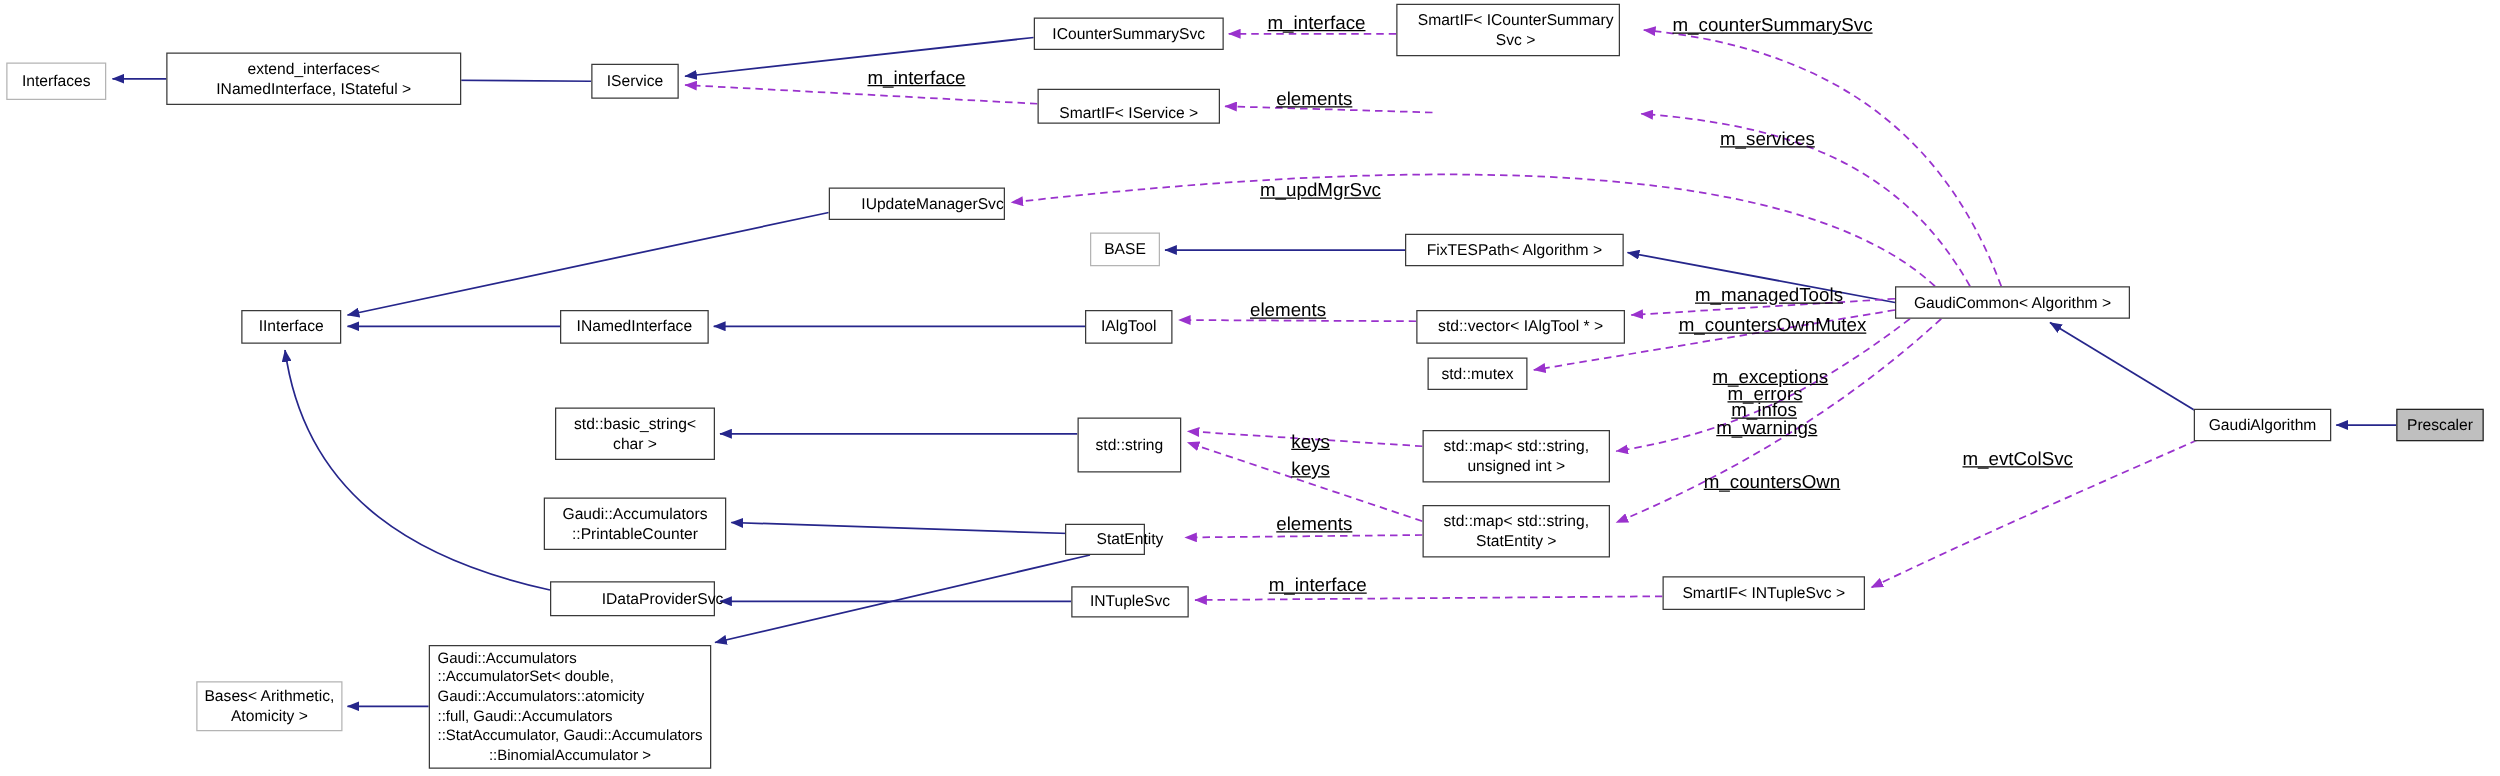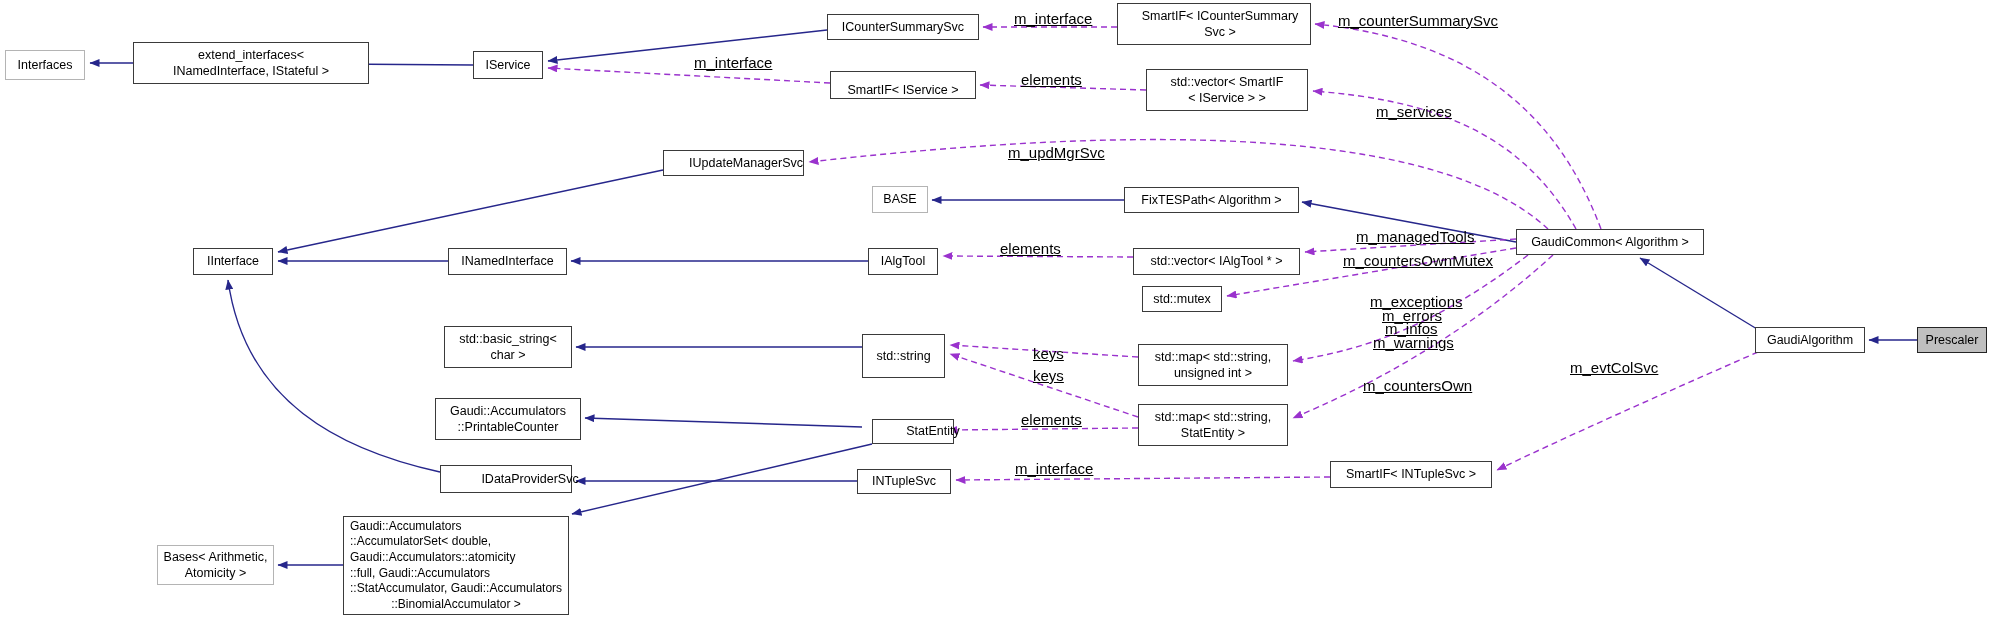--- a/index.html
+++ b/index.html
@@ -101,30 +101,26 @@
     <div class="node normal" style="left: 133px; top: 42px; width: 236px; height: 42px;">
       <div class="ln">extend_interfaces&lt;</div>
       <div class="ln">INamedInterface, IStateful &gt;</div>
     </div>
     <div class="node normal" style="left: 473px; top: 51px; width: 70px; height: 28px;">
       <div class="ln">IService</div>
     </div>
     <div class="node normal" style="left: 827px; top: 14px; width: 152px; height: 26px;">
       <div class="ln">ICounterSummarySvc</div>
     </div>
-    <div class="node normal" style="left: 1117px; top: 3px; width: 194px; height: 42px; padding-left: 12px;">
+    <div class="node normal" style="left: 1117px; top: 3px; width: 179px; height: 42px; padding-left: 12px;">
       <div class="ln">SmartIF&lt; ICounterSummary</div>
       <div class="ln">Svc &gt;</div>
     </div>
     <div class="node normal" style="left: 830px; top: 71px; width: 146px; height: 28px; justify-content: flex-end;">
       <div class="ln">SmartIF&lt; IService &gt;</div>
-    </div>
-    <div class="node normal" style="left: 1146px; top: 69px; width: 162px; height: 42px;">
-      <div class="ln">std::vector&lt; SmartIF</div>
-      <div class="ln">&lt; IService &gt; &gt;</div>
     </div>
     <div class="node normal" style="left: 663px; top: 150px; width: 141px; height: 26px; align-items: flex-end;">
       <div class="ln">IUpdateManagerSvc</div>
     </div>
     <div class="node muted" style="left: 872px; top: 186px; width: 56px; height: 27px;">
       <div class="ln">BASE</div>
     </div>
     <div class="node normal" style="left: 1124px; top: 187px; width: 175px; height: 26px;">
       <div class="ln">FixTESPath&lt; Algorithm &gt;</div>
     </div>
@@ -158,21 +154,21 @@
       <div class="ln">unsigned int &gt;</div>
     </div>
     <div class="node normal" style="left: 435px; top: 398px; width: 146px; height: 42px;">
       <div class="ln">Gaudi::Accumulators</div>
       <div class="ln">::PrintableCounter</div>
     </div>
     <div class="node normal" style="left: 1138px; top: 404px; width: 150px; height: 42px;">
       <div class="ln">std::map&lt; std::string,</div>
       <div class="ln">StatEntity &gt;</div>
     </div>
-    <div class="node normal" style="left: 872px; top: 419px; width: 82px; height: 25px; padding-left: 40px;">
+    <div class="node normal" style="left: 852px; top: 419px; width: 64px; height: 25px; padding-left: 40px;">
       <div class="ln">StatEntity</div>
     </div>
     <div class="node normal" style="left: 440px; top: 465px; width: 132px; height: 28px; padding-left: 48px;">
       <div class="ln">IDataProviderSvc</div>
     </div>
     <div class="node normal" style="left: 857px; top: 469px; width: 94px; height: 25px;">
       <div class="ln">INTupleSvc</div>
     </div>
     <div class="node normal" style="left: 1330px; top: 461px; width: 162px; height: 27px;">
       <div class="ln">SmartIF&lt; INTupleSvc &gt;</div>

